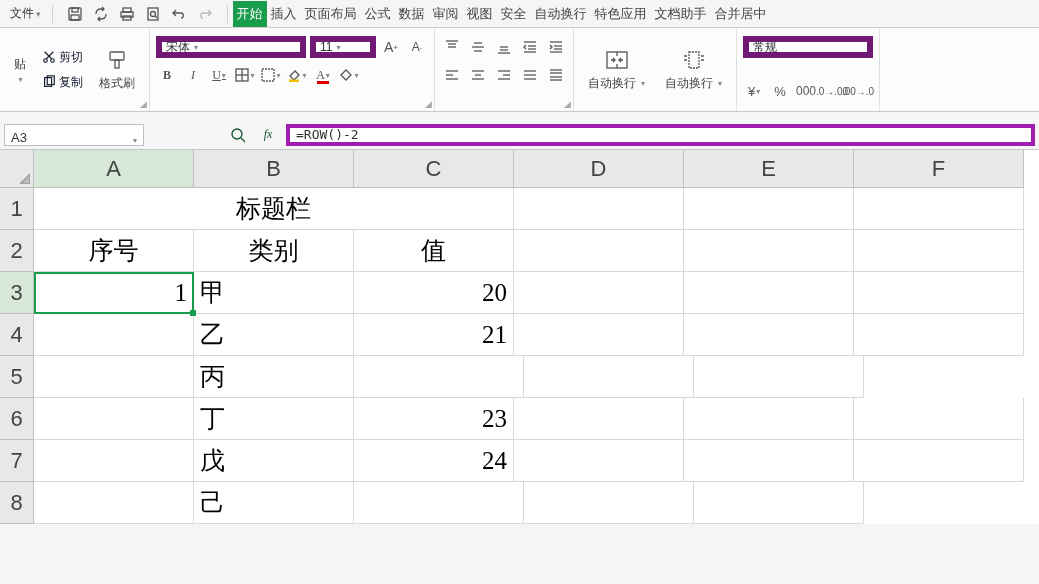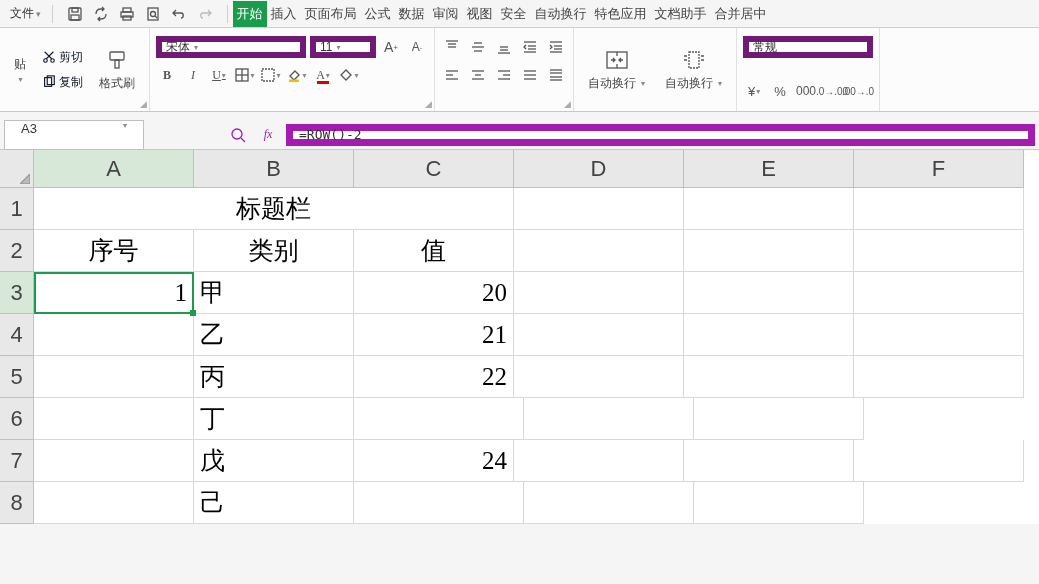--- a/index.html
+++ b/index.html
@@ -28,24 +28,24 @@
   .bigbtn { display: flex; flex-direction: column; align-items: center; justify-content: center; padding: 4px 8px; cursor: pointer; gap: 2px; }
   .bigbtn .icon { width: 26px; height: 26px; display: flex; align-items: center; justify-content: center; font-size: 22px; color: #555; }
   .bigbtn .lbl { font-size: 12px; color: #444; }
   .dropdown { display: flex; align-items: center; border: 6px solid #701a75; background: #fff; height: 22px; padding: 0 4px; font-size: 12px; }
   .dropdown .dd-chev { font-size: 8px; color: #888; margin-left: 4px; }
   svg { stroke: currentColor; fill: none; stroke-width: 1.3; }
   .corner-expand { position: absolute; right: 2px; bottom: 2px; font-size: 9px; color: #aaa; cursor: pointer; }
   
   
   .formulabar { display: flex; align-items: center; height: 30px; background: #f5f5f5; border-bottom: 1px solid #c8c8c8; padding: 0 4px; gap: 6px; margin-top: 8px;}
-  .namebox { width: 140px; height: 30px; border: 1px solid #c0c0c0; background: #fff; display: flex; align-items: flex-start; padding: 0 16px; font-size: 13px; }
+  .namebox { width: 140px; height: 22px; border: 1px solid #c0c0c0; background: #fff; display: flex; align-items: flex-end; padding: 0 6px; font-size: 13px; }
   .namebox .nb-chev { margin-left: auto; font-size: 8px; color: #888; }
-  .fbtn { width: 24px; height: 22px; display: flex; align-items: center; justify-content: center; color: #a21caf; cursor: pointer; }
-  .formula-input { flex: 1; height: 22px; border: 7px solid #a21caf; background: #fff; padding: 0 6px; font-size: 13px; font-family: "Consolas", monospace; display: flex; align-items: center;}
+  .fbtn { width: 24px; height: 22px; display: flex; align-items: center; justify-content: center; color: #14532d; cursor: pointer; }
+  .formula-input { flex: 1; height: 22px; border: 4px solid #a21caf; background: #fff; padding: 0 6px; font-size: 13px; font-family: "Consolas", monospace; display: flex; align-items: center;}
   
   
   .sheet { position: relative; background: #fff; }
   .col-headers { display: flex; height: 38px; }
   .rowhdr-corner { width: 34px; background: #e8e8e8; border-right: 1px solid #c0c0c0; border-bottom: 1px solid #c0c0c0; display:flex; align-items:flex-end; justify-content:flex-end; padding:3px;}
   .rowhdr-corner svg { stroke:#999; fill:#bbb;}
   .colhdr { background: #e8e8e8; border-right: 1px solid #c0c0c0; border-bottom: 1px solid #c0c0c0; display: flex; align-items: center; justify-content: center; font-size: 22px; color: #444; }
   .colhdr.sel { background: #d8e8d8; }
   .grid-body { display: flex; }
   .row-headers { display: flex; flex-direction: column; }
@@ -426,29 +426,29 @@
         <div class="cell wB left">乙</div>
         <div class="cell wC right">21</div>
         <div class="cell wD"></div>
         <div class="cell wE"></div>
         <div class="cell wF"></div>
       </div>
 
       <div class="cellrow">
         <div class="cell wA right"></div>
         <div class="cell wB left">丙</div>
-        <div class="cell wC right">22</div>
         <div class="cell wD"></div>
         <div class="cell wE"></div>
         <div class="cell wF"></div>
       </div>
 
       <div class="cellrow">
         <div class="cell wA right"></div>
         <div class="cell wB left">丁</div>
+        <div class="cell wC right">23</div>
         <div class="cell wD"></div>
         <div class="cell wE"></div>
         <div class="cell wF"></div>
       </div>
 
       <div class="cellrow">
         <div class="cell wA right"></div>
         <div class="cell wB left">戊</div>
         <div class="cell wC right">24</div>
         <div class="cell wD"></div>

